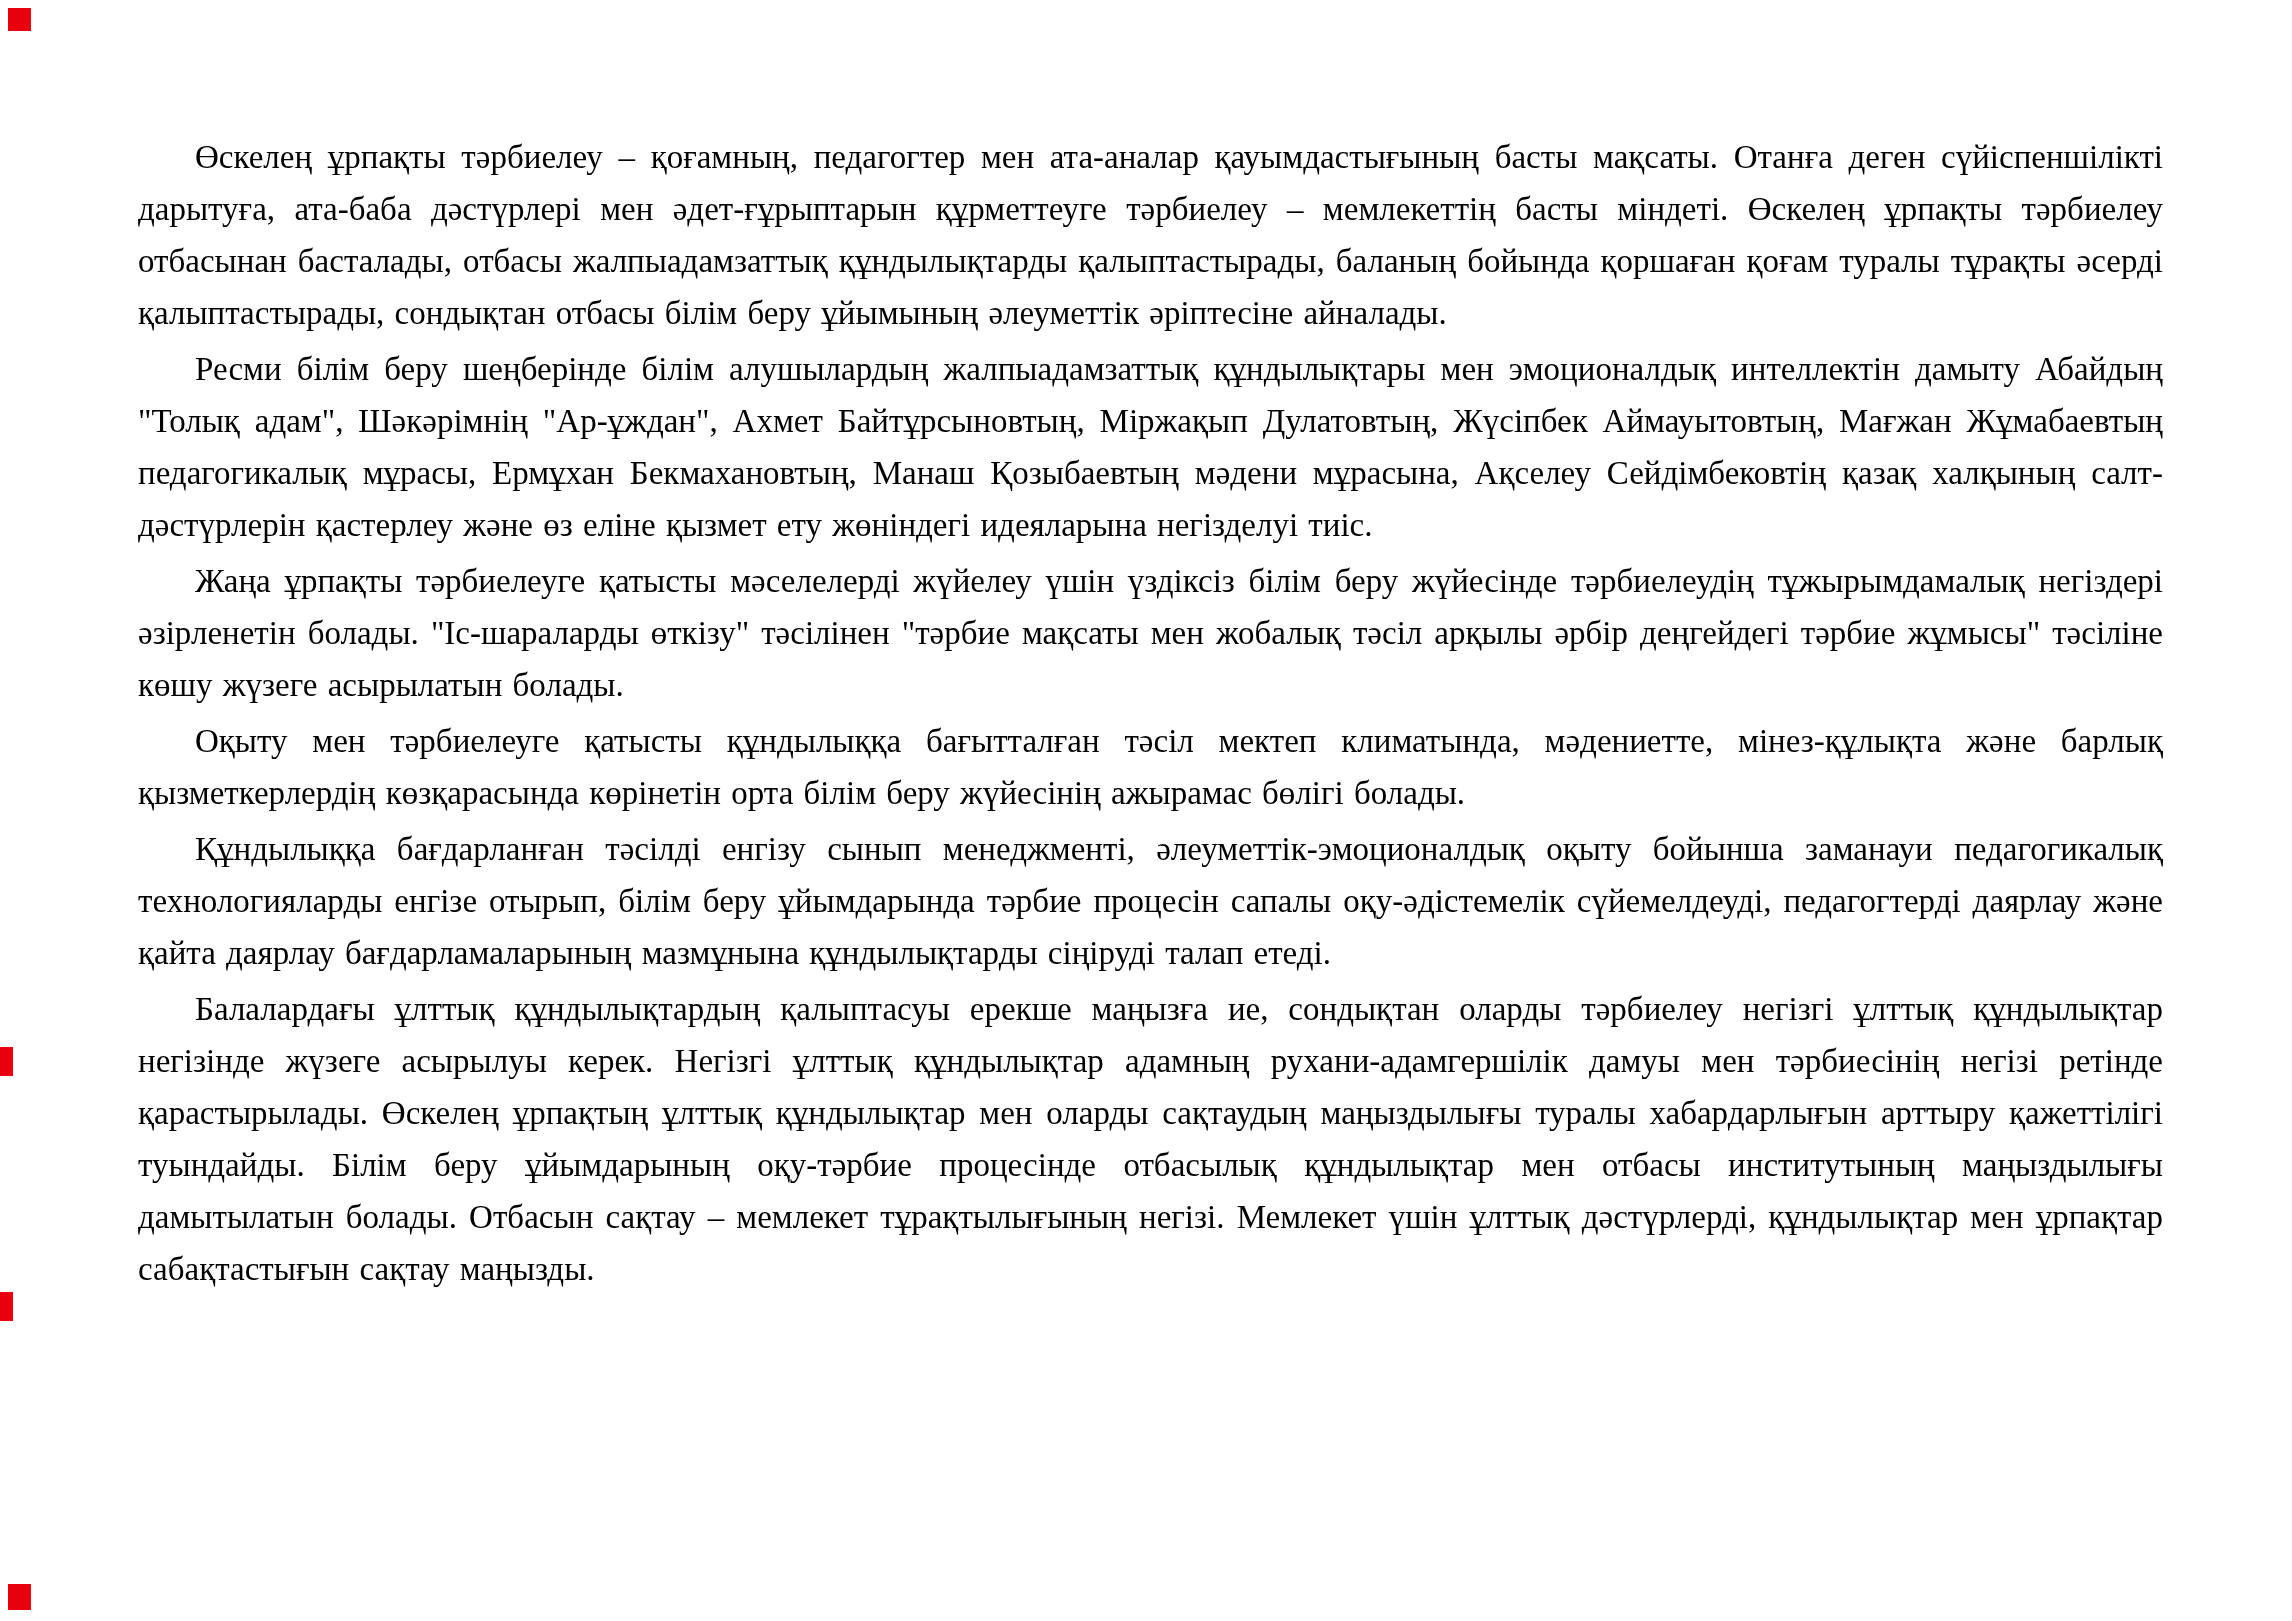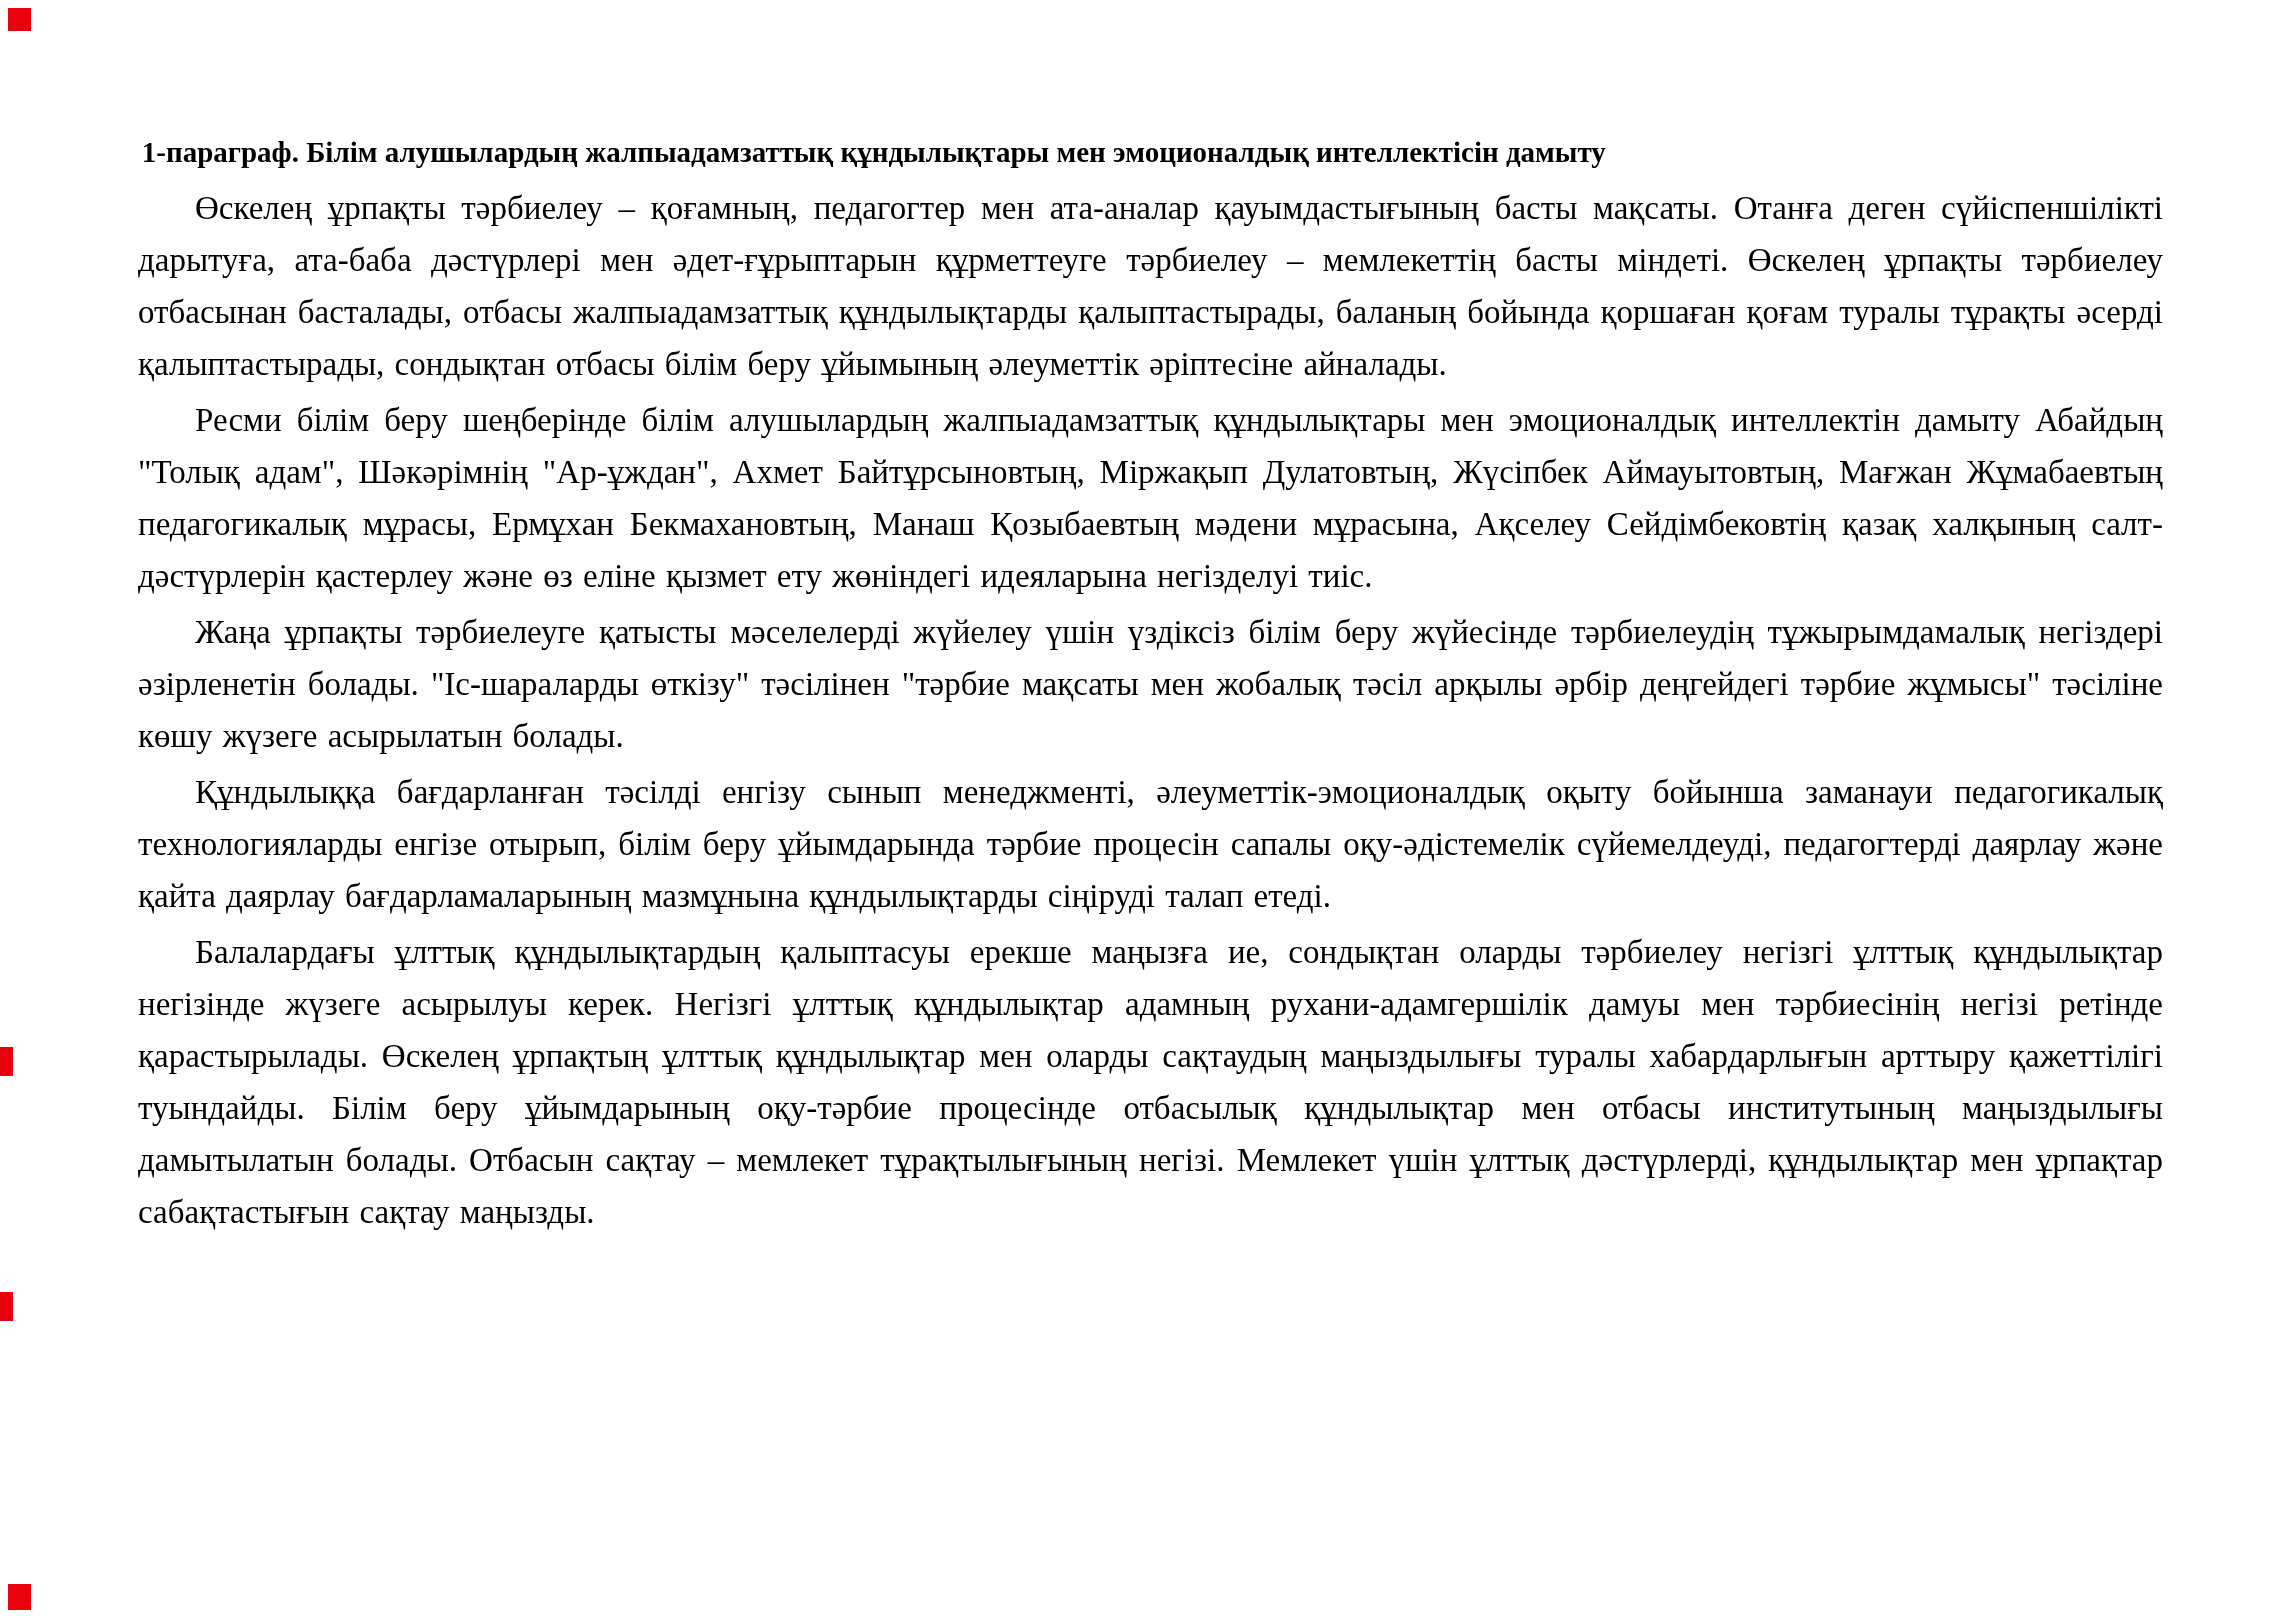--- a/index.html
+++ b/index.html
@@ -51,22 +51,22 @@
 <body>
 
 <div class="page">
 
   <div class="red-marker marker-top-left"></div>
   <div class="red-marker marker-left-upper"></div>
   <div class="red-marker marker-left-lower"></div>
   <div class="red-marker marker-bottom-left"></div>
 
   <div class="content">
-    <h1 class="heading">1-параграф. Білім алушылардың жалпыадамзаттық құндылықтары мен эмоционалдық интеллектісін дамыту</h1>
     <p class="para">Өскелең ұрпақты тәрбиелеу – қоғамның, педагогтер мен ата-аналар қауымдастығының басты мақсаты. Отанға деген сүйіспеншілікті дарытуға, ата-баба дәстүрлері мен әдет-ғұрыптарын құрметтеуге тәрбиелеу – мемлекеттің басты міндеті. Өскелең ұрпақты тәрбиелеу отбасынан басталады, отбасы жалпыадамзаттық құндылықтарды қалыптастырады, баланың бойында қоршаған қоғам туралы тұрақты әсерді қалыптастырады, сондықтан отбасы білім беру ұйымының әлеуметтік әріптесіне айналады.</p>
     <p class="para">Ресми білім беру шеңберінде білім алушылардың жалпыадамзаттық құндылықтары мен эмоционалдық интеллектін дамыту Абайдың "Толық адам", Шәкәрімнің "Ар-ұждан", Ахмет Байтұрсыновтың, Міржақып Дулатовтың, Жүсіпбек Аймауытовтың, Мағжан Жұмабаевтың педагогикалық мұрасы, Ермұхан Бекмахановтың, Манаш Қозыбаевтың мәдени мұрасына, Ақселеу Сейдімбековтің қазақ халқының салт-дәстүрлерін қастерлеу және өз еліне қызмет ету жөніндегі идеяларына негізделуі тиіс.</p>
     <p class="para">Жаңа ұрпақты тәрбиелеуге қатысты мәселелерді жүйелеу үшін үздіксіз білім беру жүйесінде тәрбиелеудің тұжырымдамалық негіздері әзірленетін болады. "Іс-шараларды өткізу" тәсілінен "тәрбие мақсаты мен жобалық тәсіл арқылы әрбір деңгейдегі тәрбие жұмысы" тәсіліне көшу жүзеге асырылатын болады.</p>
+    <p class="para">Оқыту мен тәрбиелеуге қатысты құндылыққа бағытталған тәсіл мектеп климатында, мәдениетте, мінез-құлықта және барлық қызметкерлердің көзқарасында көрінетін орта білім беру жүйесінің ажырамас бөлігі болады.</p>
     <p class="para">Құндылыққа бағдарланған тәсілді енгізу сынып менеджменті, әлеуметтік-эмоционалдық оқыту бойынша заманауи педагогикалық технологияларды енгізе отырып, білім беру ұйымдарында тәрбие процесін сапалы оқу-әдістемелік сүйемелдеуді, педагогтерді даярлау және қайта даярлау бағдарламаларының мазмұнына құндылықтарды сіңіруді талап етеді.</p>
     <p class="para">Балалардағы ұлттық құндылықтардың қалыптасуы ерекше маңызға ие, сондықтан оларды тәрбиелеу негізгі ұлттық құндылықтар негізінде жүзеге асырылуы керек. Негізгі ұлттық құндылықтар адамның рухани-адамгершілік дамуы мен тәрбиесінің негізі ретінде қарастырылады. Өскелең ұрпақтың ұлттық құндылықтар мен оларды сақтаудың маңыздылығы туралы хабардарлығын арттыру қажеттілігі туындайды. Білім беру ұйымдарының оқу-тәрбие процесінде отбасылық құндылықтар мен отбасы институтының маңыздылығы дамытылатын болады. Отбасын сақтау – мемлекет тұрақтылығының негізі. Мемлекет үшін ұлттық дәстүрлерді, құндылықтар мен ұрпақтар сабақтастығын сақтау маңызды.</p>
   </div>
 
 </div>
 
 
 </body></html>

